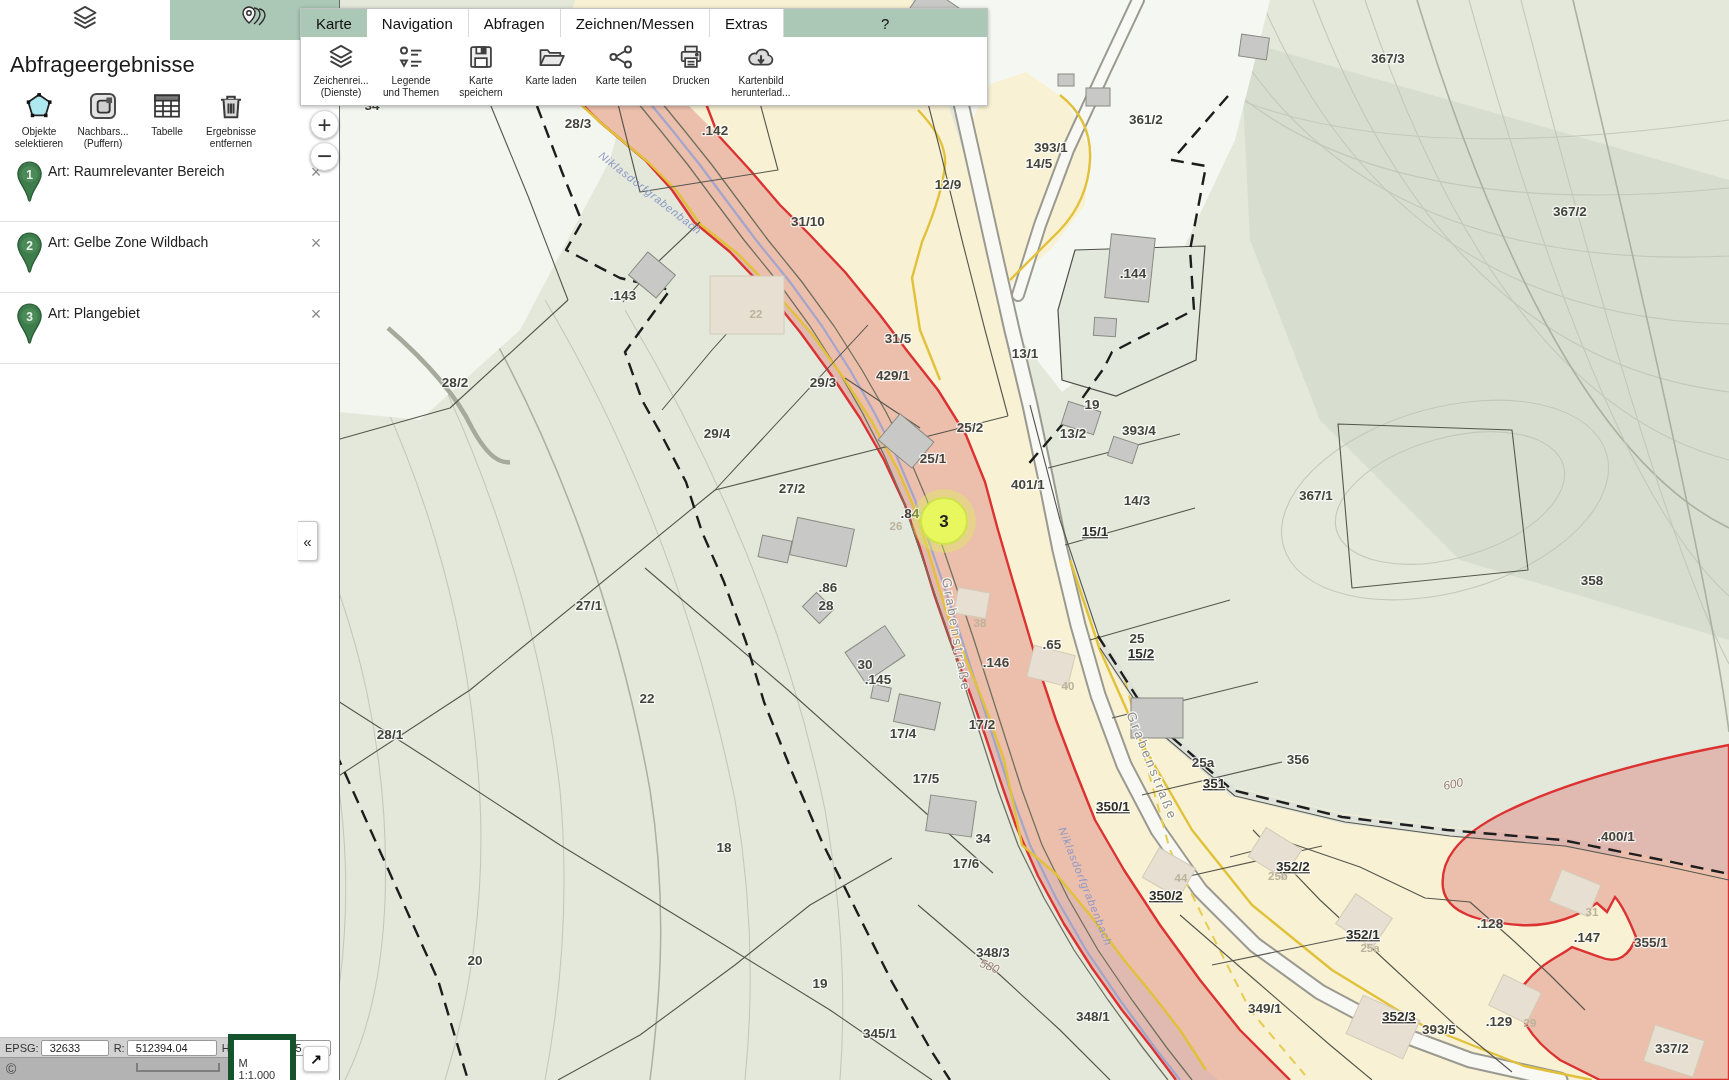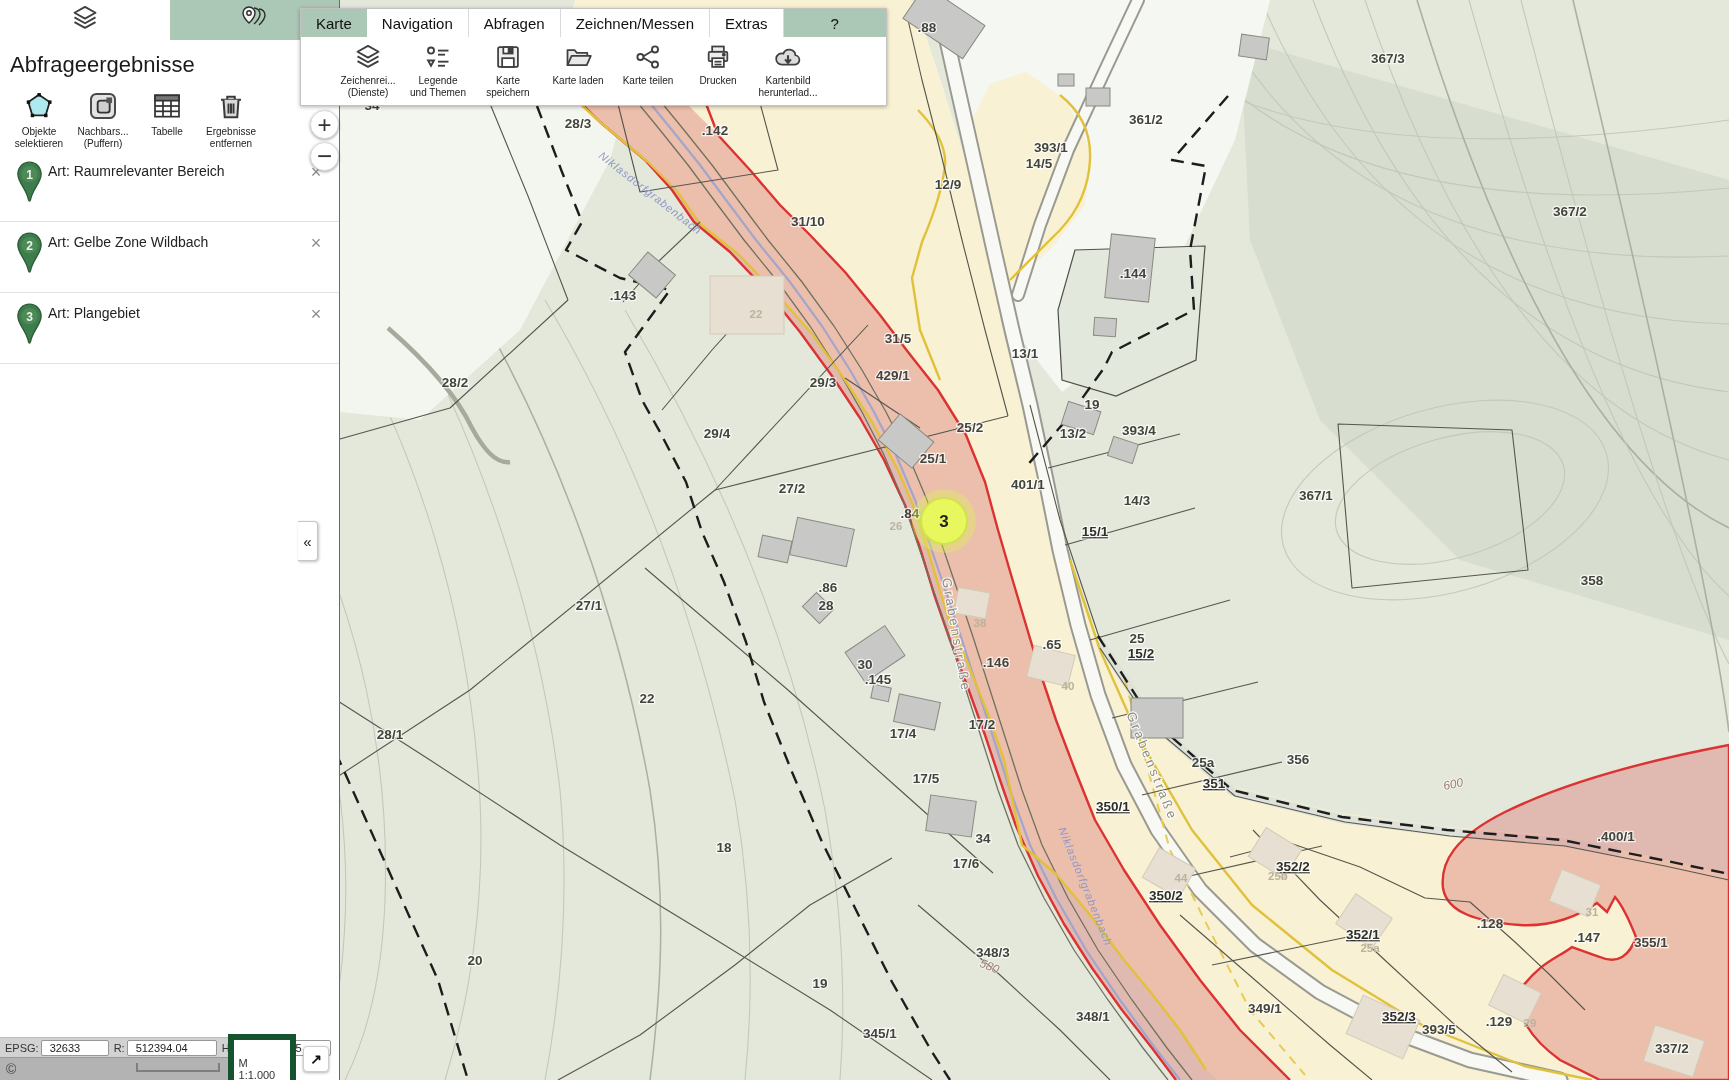--- a/index.html
+++ b/index.html
@@ -45,28 +45,28 @@
   #epsg-input{width:50px;} #r-input{width:72px;} #h-input{width:78px;}
   #scalebar{position:absolute;left:0;bottom:0;width:296px;height:22px;background:#b3b3b3;
             border-top:1px solid #9a9a9a;display:flex;align-items:center;font-size:11px;color:#333;}
   #copyright{font-size:14px;color:#4a4a4a;margin-left:6px;}
   #scale-text{margin-left:92px;margin-top:42px;}
   #scale-rule{width:84px;height:7px;border-left:2px solid #7e7e7e;border-right:2px solid #7e7e7e;
               border-bottom:2px solid #7e7e7e;margin:0 0 4px 6px;}
   #scale-ratio{margin-left:8px;background:#fff;border:6px solid #14532d;padding:17px 5px;font-size:11px;}
 
   
-  #panel{position:absolute;left:300px;top:8px;width:587px;background:#fff;border:1px solid #c2c2c2;
+  #panel{position:absolute;left:300px;top:8px;width:688px;background:#fff;border:1px solid #c2c2c2;
          box-shadow:0 1px 4px rgba(0,0,0,.3);box-sizing:border-box;}
   #menu-tabs{display:flex;height:28px;}
   .mtab{padding:0 15px;display:flex;align-items:center;font-size:15px;color:#111;background:#fff;
         border-right:1px solid #d9d9d9;cursor:pointer;white-space:nowrap;}
   .mtab.active{background:#abc7b6;border-right:none;}
   .mtab.fill{flex:1;background:#abc7b6;justify-content:center;border-right:none;}
-  #menu-tools{display:flex;padding:6px 2px 6px 6px;gap:2px;margin-left:27px;}
+  #menu-tools{display:flex;padding:6px 2px 6px 6px;gap:2px;}
   .mtool{min-width:62px;padding:0 3px;text-align:center;cursor:pointer;}
   .mtool .ic{display:inline-block;height:30px;}
   .mtool .cap{font-size:10px;line-height:1.2;color:#222;white-space:nowrap;}
 
   
   .zoom-btn{position:absolute;width:29px;height:29px;border-radius:50%;background:#fff;border:1px solid #d8d8d8;
             box-shadow:0 1px 3px rgba(0,0,0,.35);font-size:24px;line-height:25px;text-align:center;
             color:#333;cursor:pointer;padding:0;font-family:"Liberation Sans",sans-serif;}
   #zoom-in{left:310px;top:110px;}
   #zoom-out{left:310px;top:142px;font-size:26px;}

